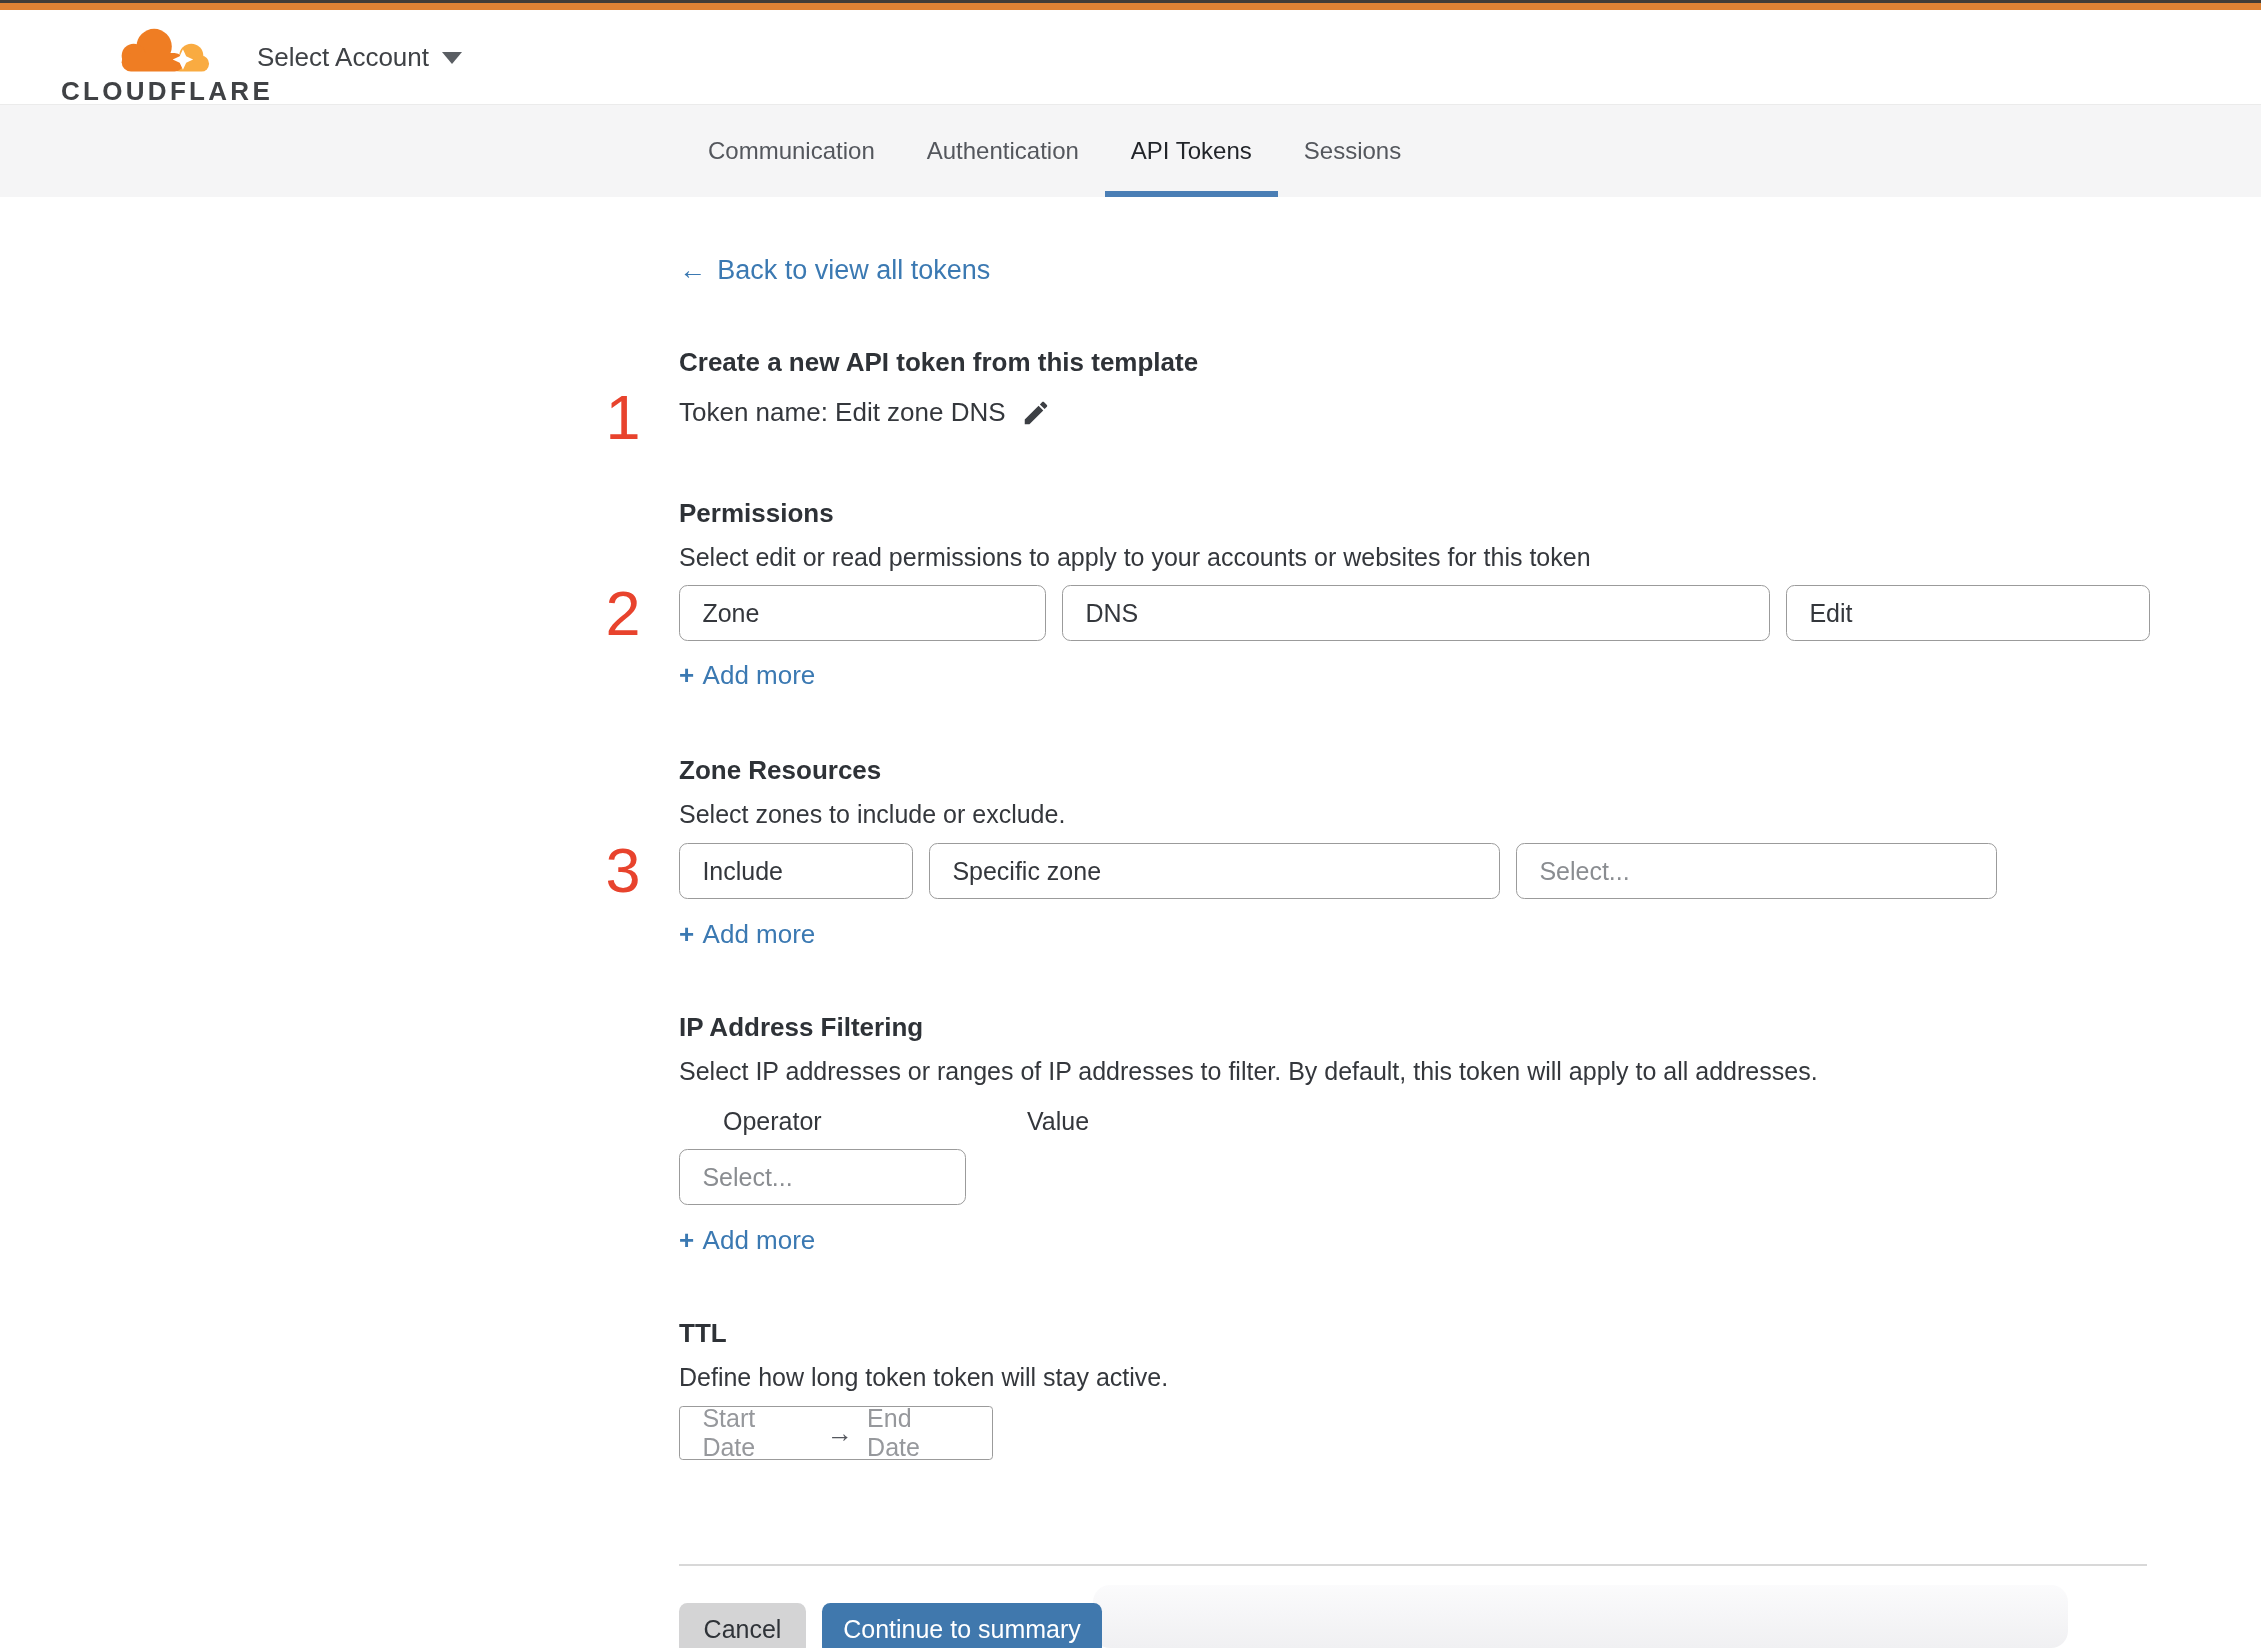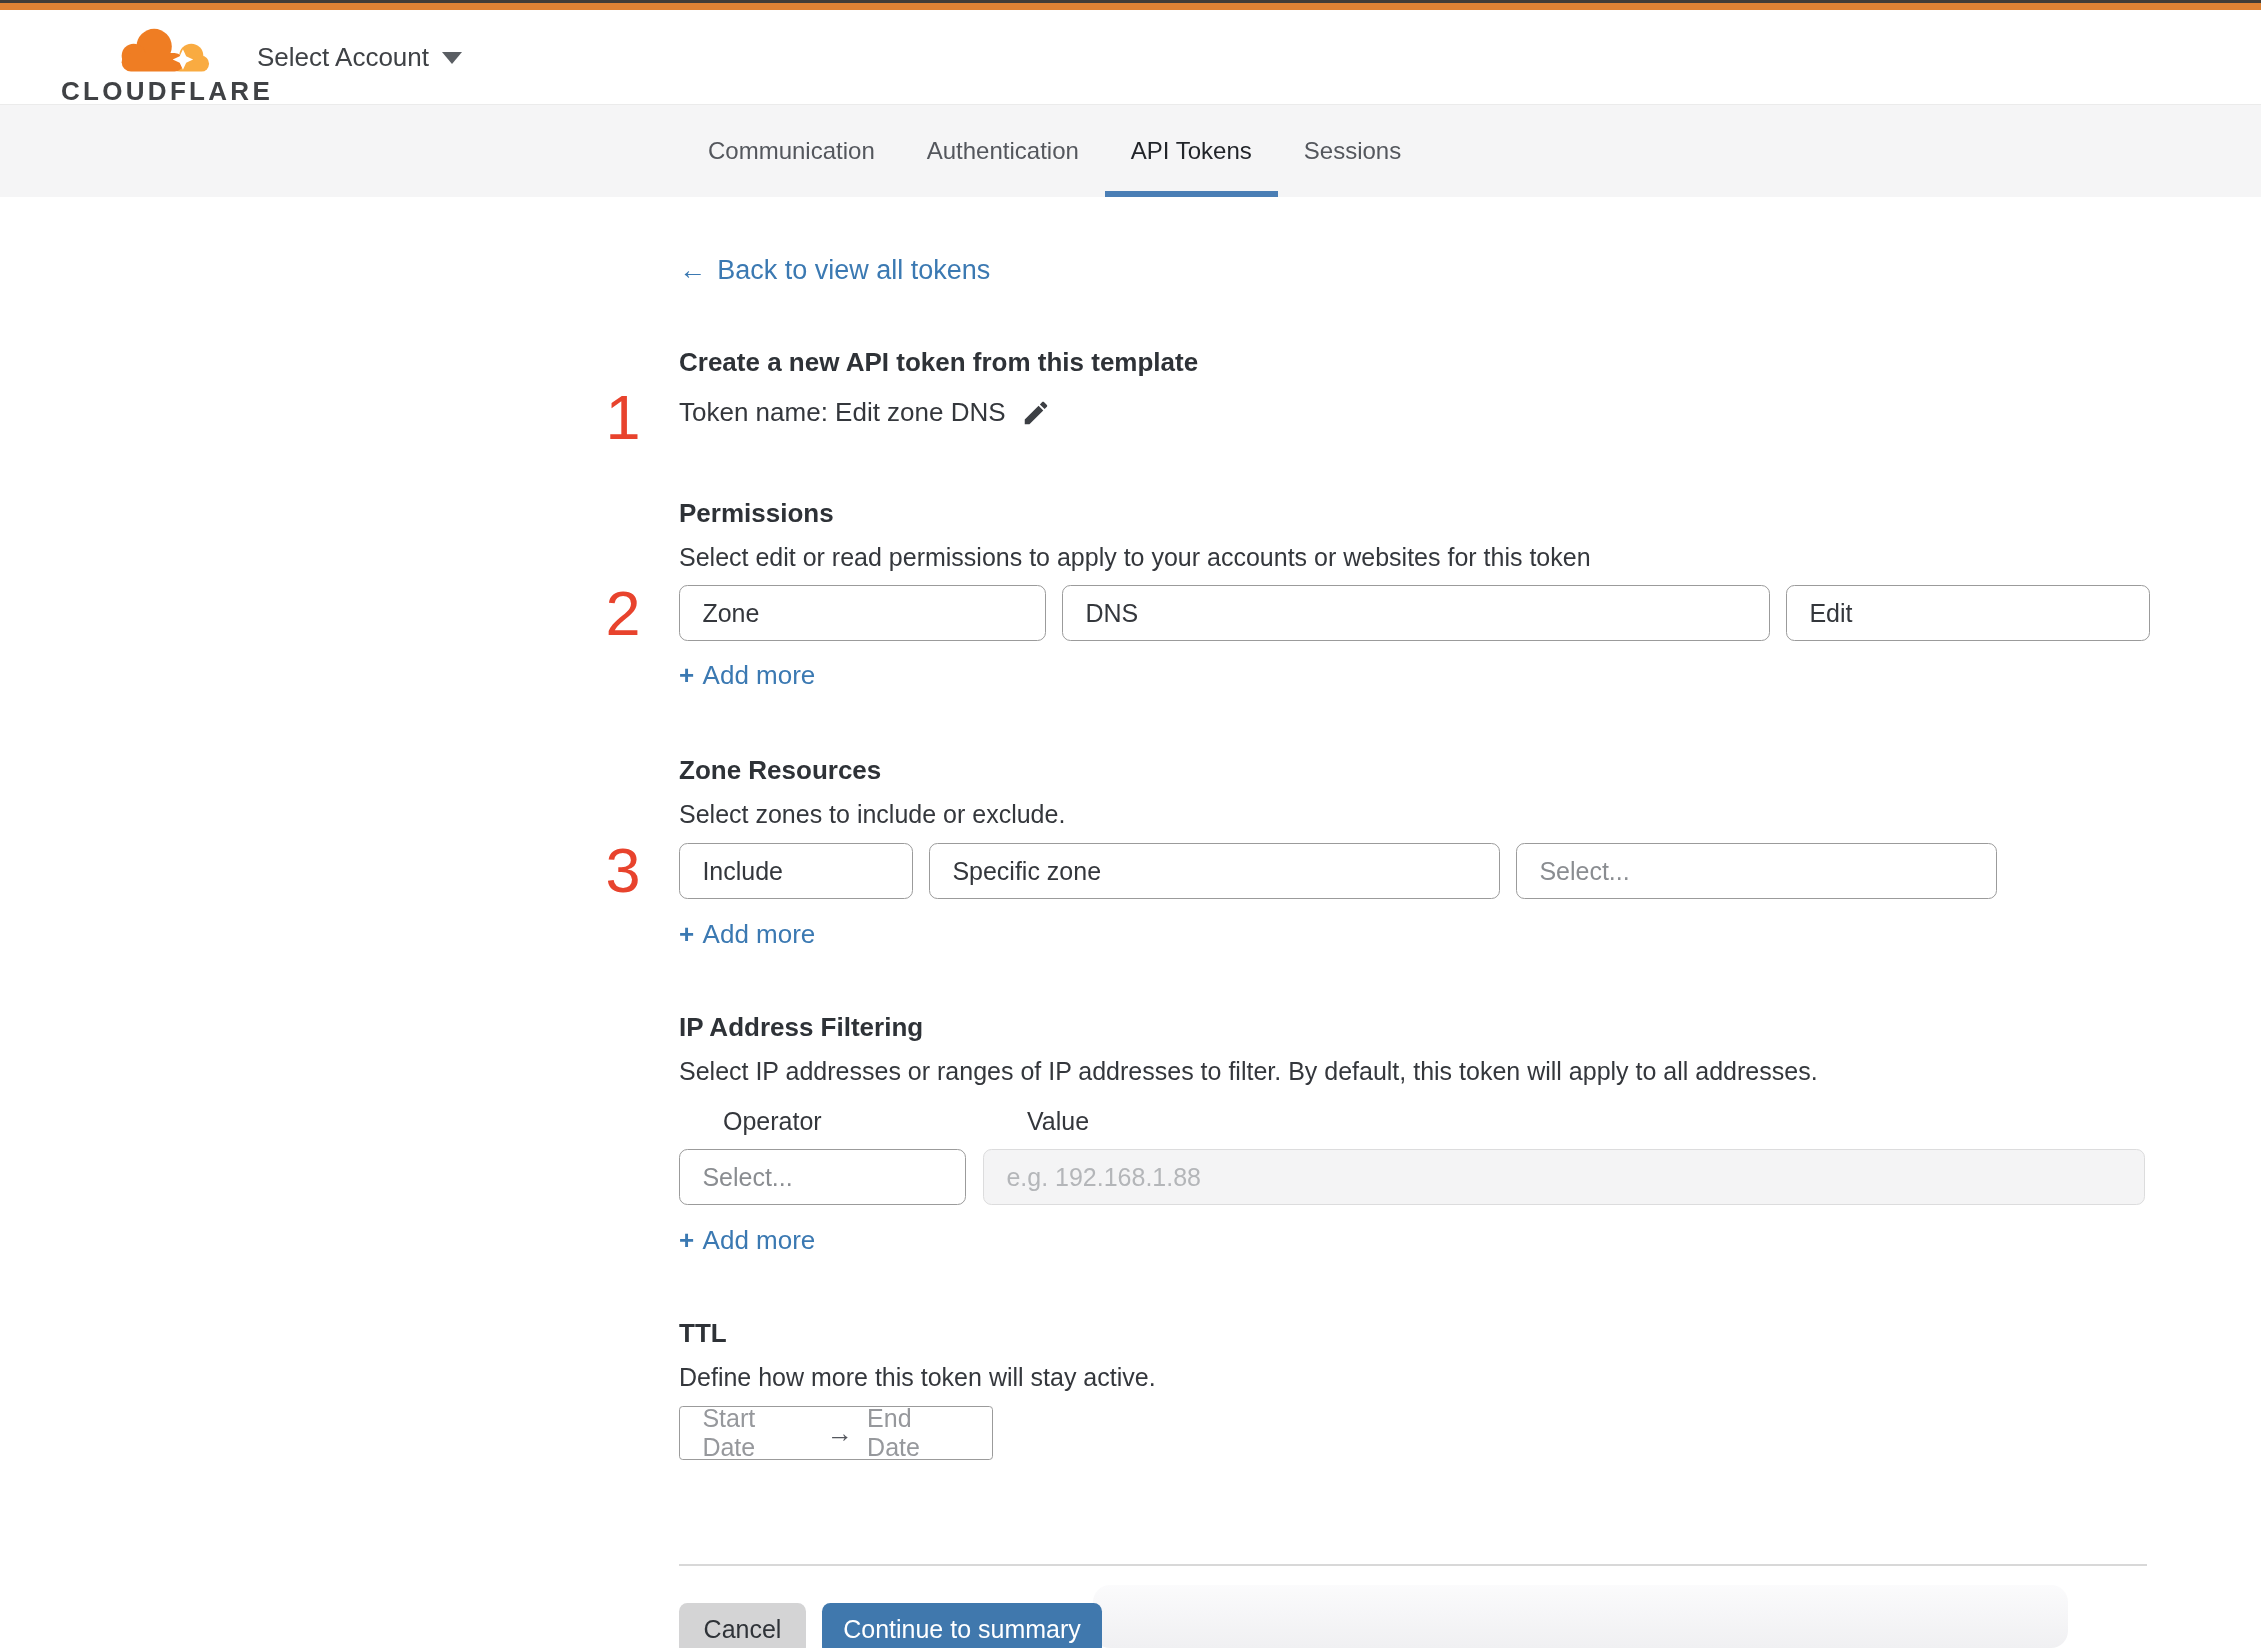--- a/index.html
+++ b/index.html
@@ -178,28 +178,27 @@
   <div class="sec-title" style="top:1012px;">IP Address Filtering</div>
   <div class="sec-desc" style="top:1057px;">Select IP addresses or ranges of IP addresses to filter. By default, this token will apply to all addresses.</div>
   <div class="field-label" style="left:679px;top:1107px;">Operator</div>
   <div class="field-label" style="left:983px;top:1107px;">Value</div>
   <div class="row" style="top:1149px;">
     <div class="select" style="width:287px;">
       <span class="ph">Select...</span>
       <span class="chev-sel"></span>
     </div>
   </div>
-  <input class="value-input" style="top: 1149px;" disabled="" placeholder="e.g. 192.168.1.88">
   <div class="addmore link" style="top:1225px;">
     <span class="plus">+</span>
     <span>Add more</span>
   </div>
 
   <div class="sec-title" style="top:1318px;">TTL</div>
-  <div class="sec-desc" style="top:1363px;">Define how more this token will stay active.</div>
+  <div class="sec-desc" style="top:1363px;">Define how long token token will stay active.</div>
   <div class="ttl-box">
     <span class="ph">Start Date</span>
     <span class="arr">→</span>
     <span class="ph">End Date</span>
   </div>
 
   <div class="divider"></div>
   <div class="skeleton"></div>
   <button class="btn btn-cancel">Cancel</button>
   <button class="btn btn-continue">Continue to summary</button>

